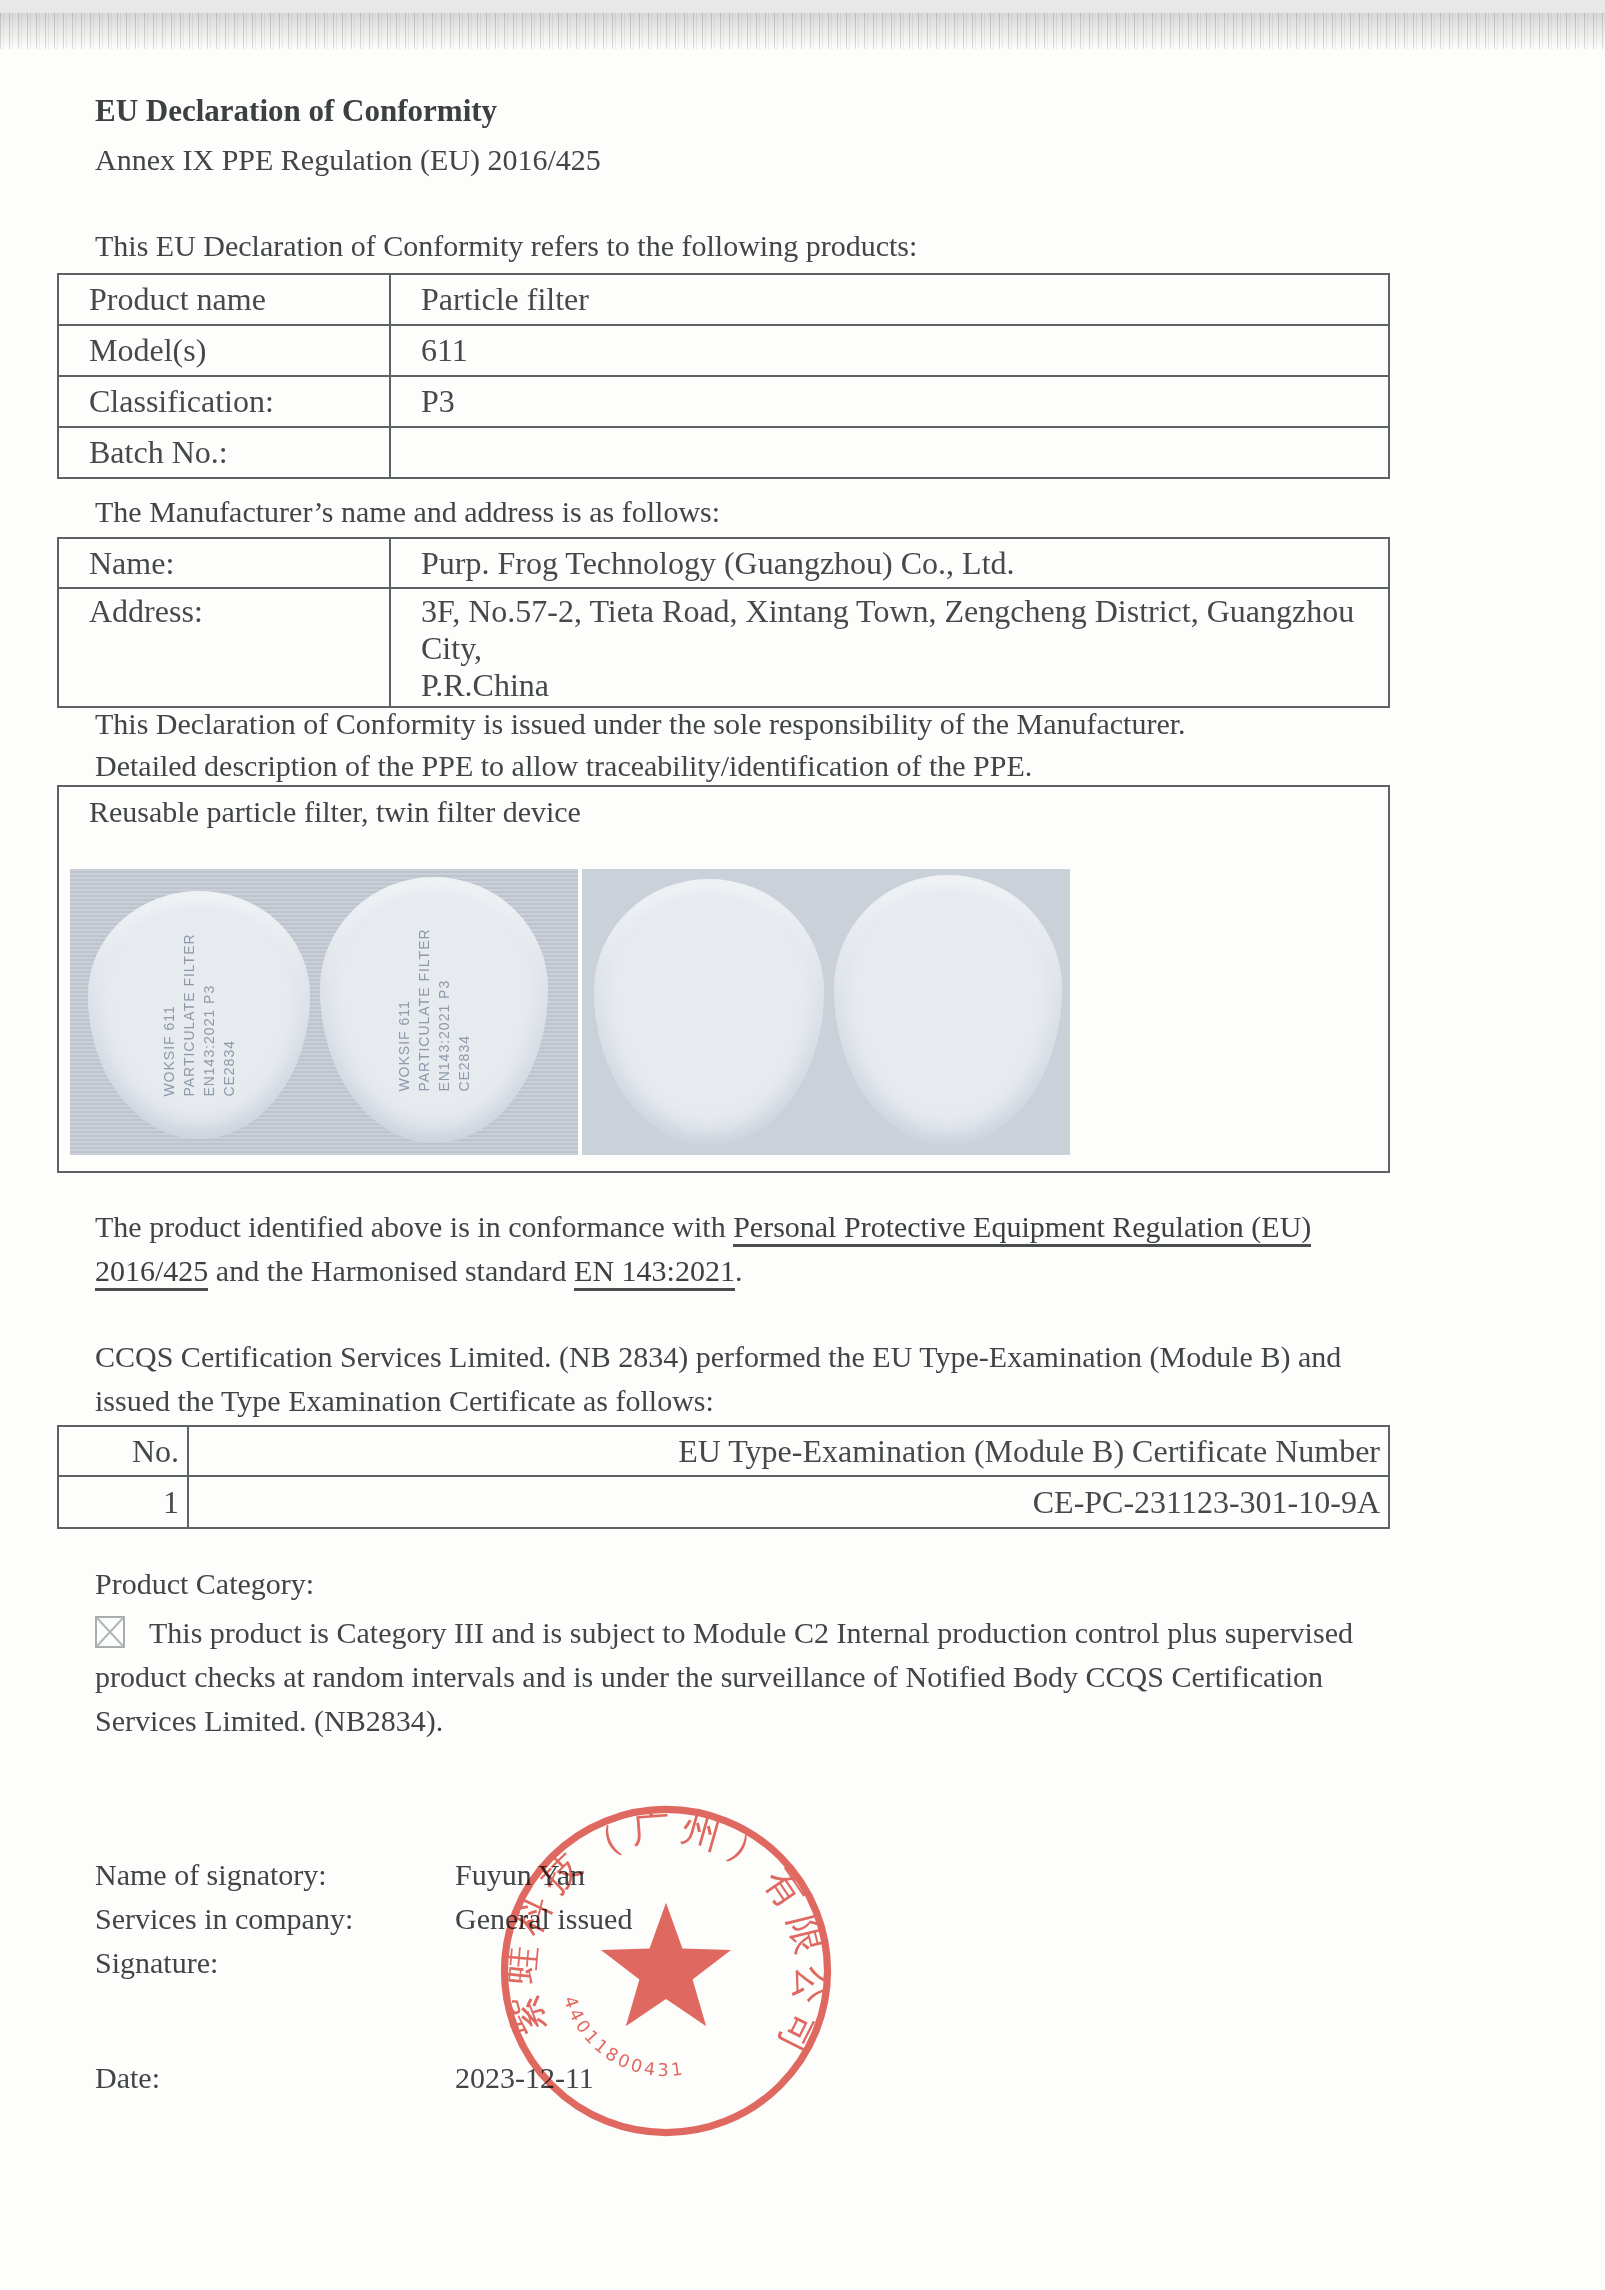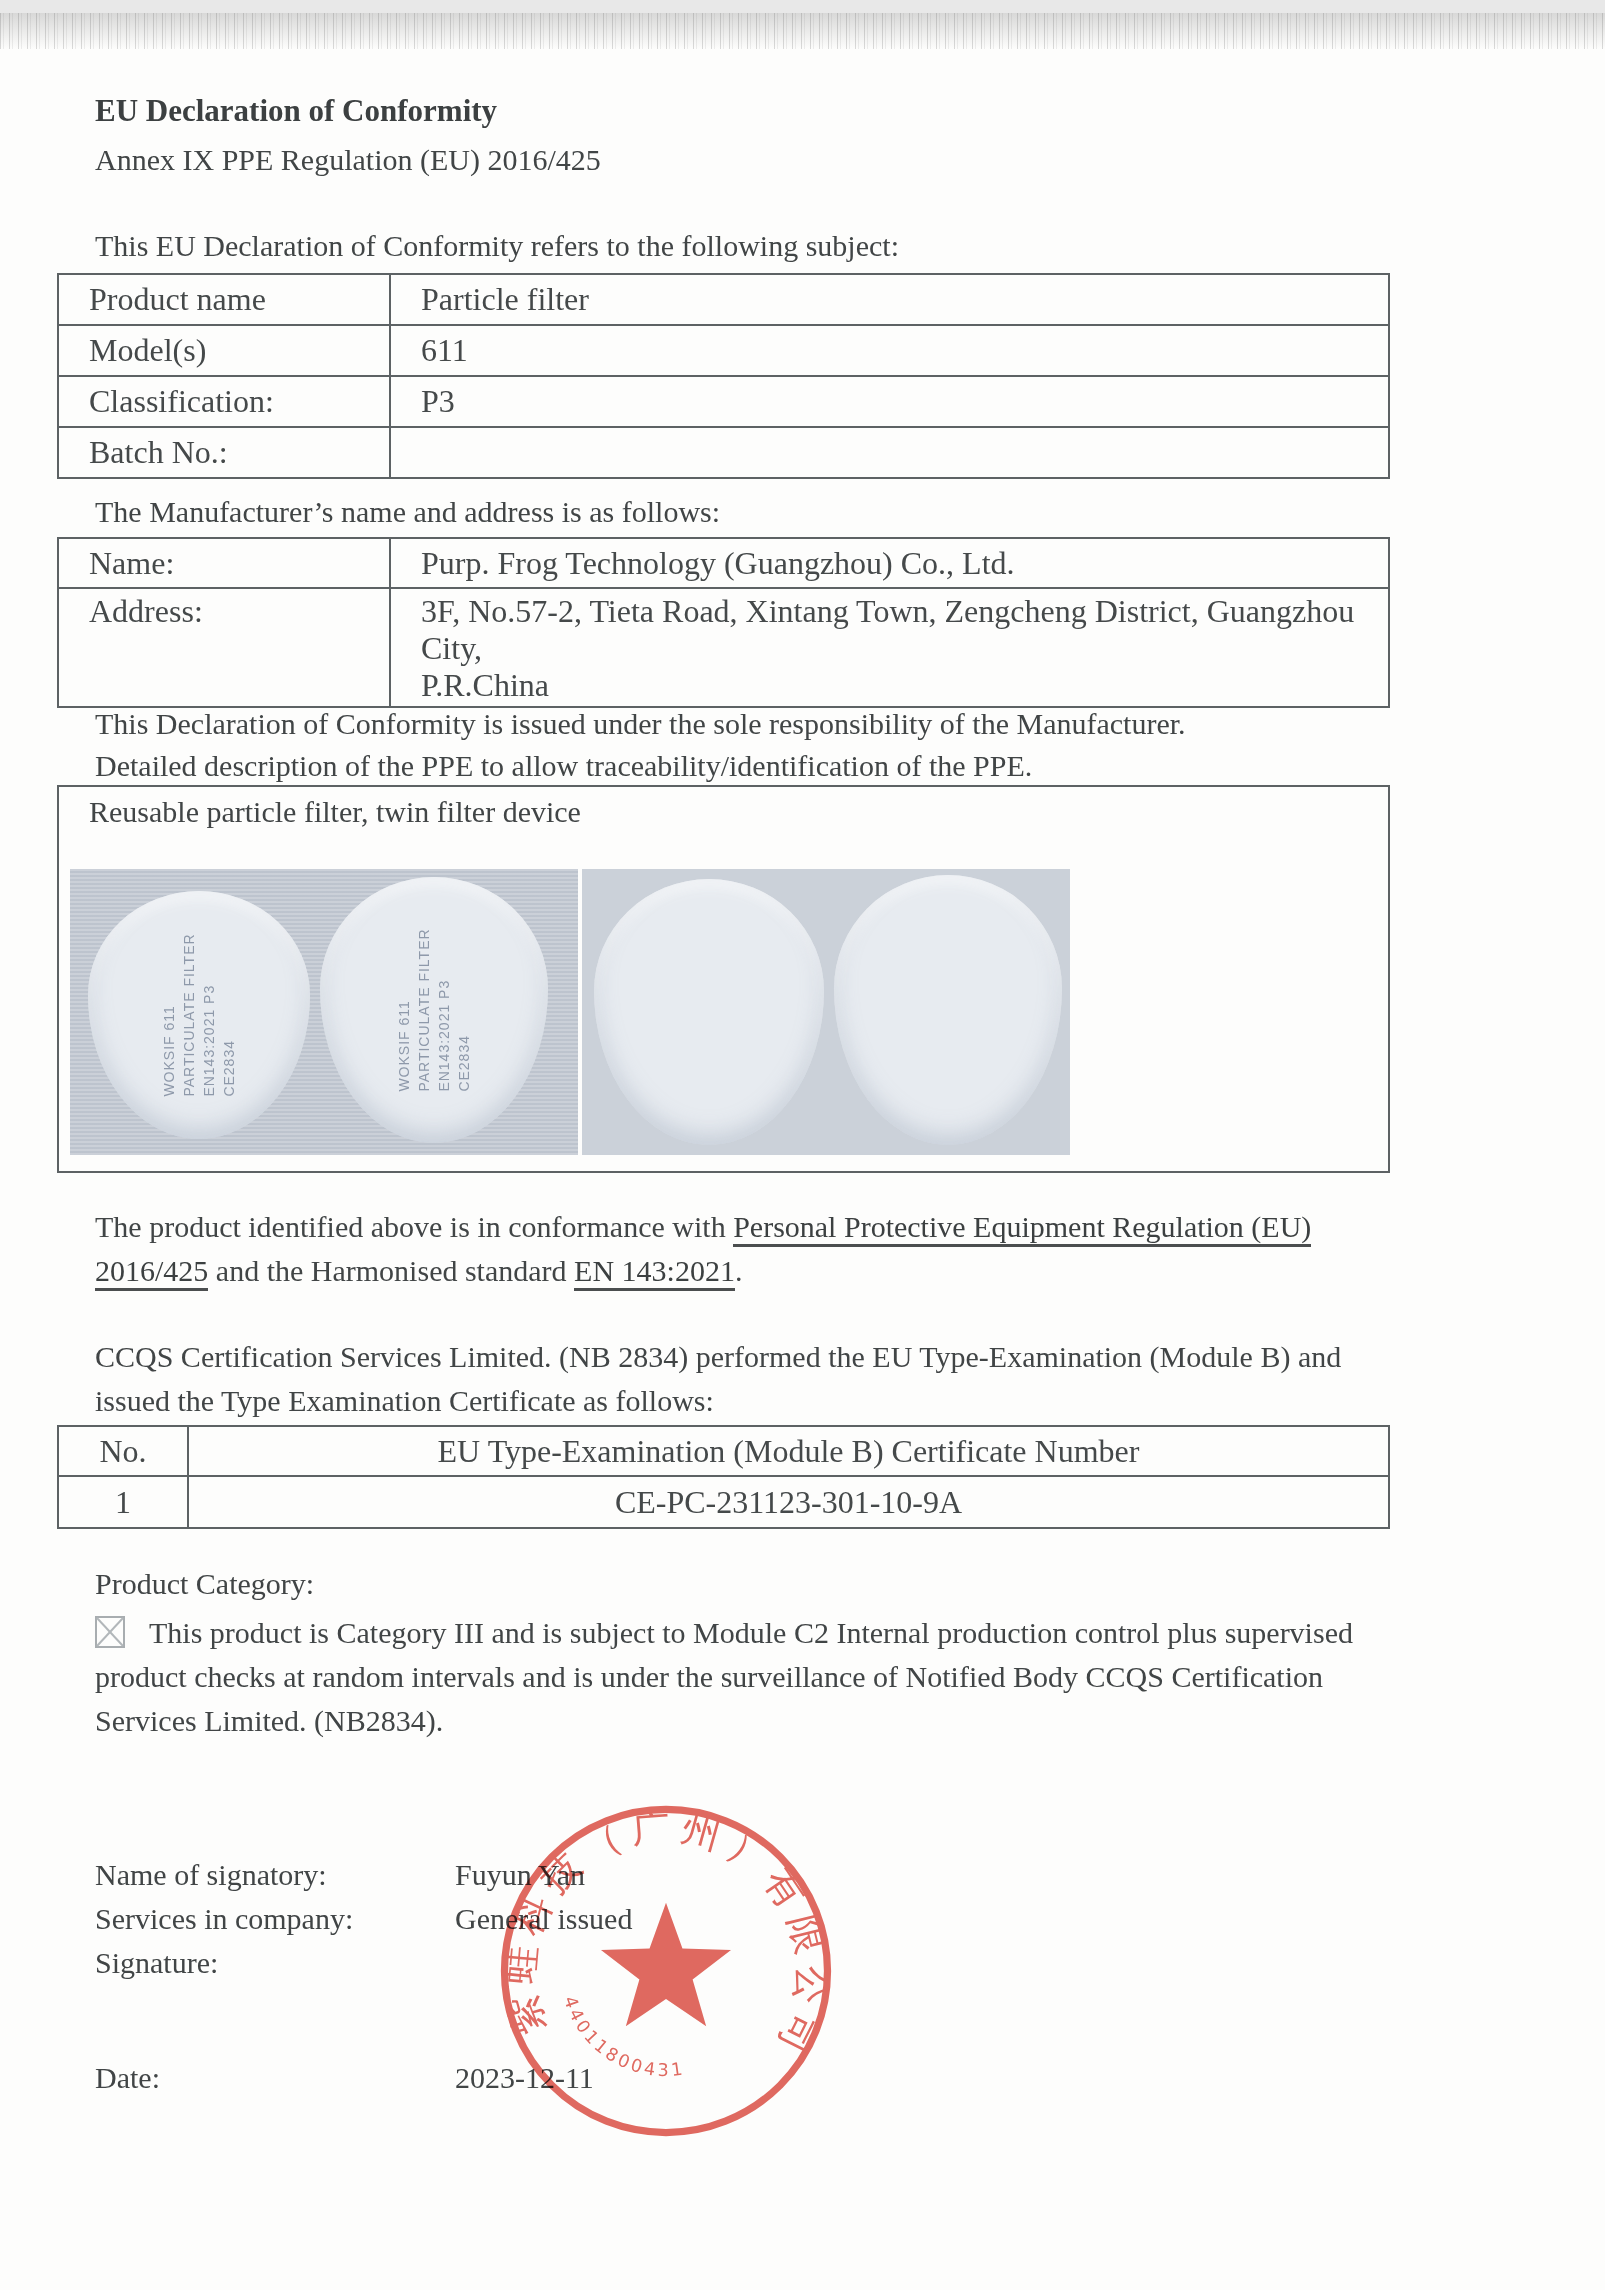--- a/index.html
+++ b/index.html
@@ -27,21 +27,21 @@
     left:57px;width:1333px;
     border-collapse:collapse;
     font-size:32px;color:#45494a;
   }
   .tbl td{
     border:2px solid #5d6264;
     padding:2px 8px 2px 30px;
     vertical-align:middle;
   }
   .tbl td.lbl{width:292px;}
-  .tbl-cert td{text-align:center;padding:2px 8px;}
+  .tbl-cert td{text-align:right;padding:2px 8px;}
   .tbl-cert td.no-col{width:112px;}
   .bu{font-weight:normal;border-bottom:3px solid #4b4e4f;padding-bottom:1px;color:#3c4041;}
   .ppe-box{
     left:57px;width:1333px;height:388px;
     border:2px solid #5d6264;
     box-sizing:border-box;
   }
   .ppe-caption{font-size:30px;padding:8px 0 0 30px;}
   .photos{position:absolute;top:82px;left:11px;display:flex;}
   .photo{
@@ -80,21 +80,21 @@
 </head>
 <body>
 
 <div class="page">
 
   <div class="scan-noise"></div>
 
   <div class="abs title" style="top:80px">EU Declaration of Conformity</div>
   <div class="abs subtitle" style="top:130px">Annex IX PPE Regulation (EU) 2016/425</div>
 
-  <div class="abs bodyline" style="top:216px">This EU Declaration of Conformity refers to the following subject:</div>
+  <div class="abs bodyline" style="top:216px">This EU Declaration of Conformity refers to the following products:</div>
 
   <table class="abs tbl" style="top:260px">
     <tbody>
         <tr>
       <td class="lbl" style="height:45px">Product name</td>
       <td>Particle filter</td>
     </tr>
     <tr>
       <td class="lbl" style="height:45px">Model(s)</td>
       <td>611</td>

